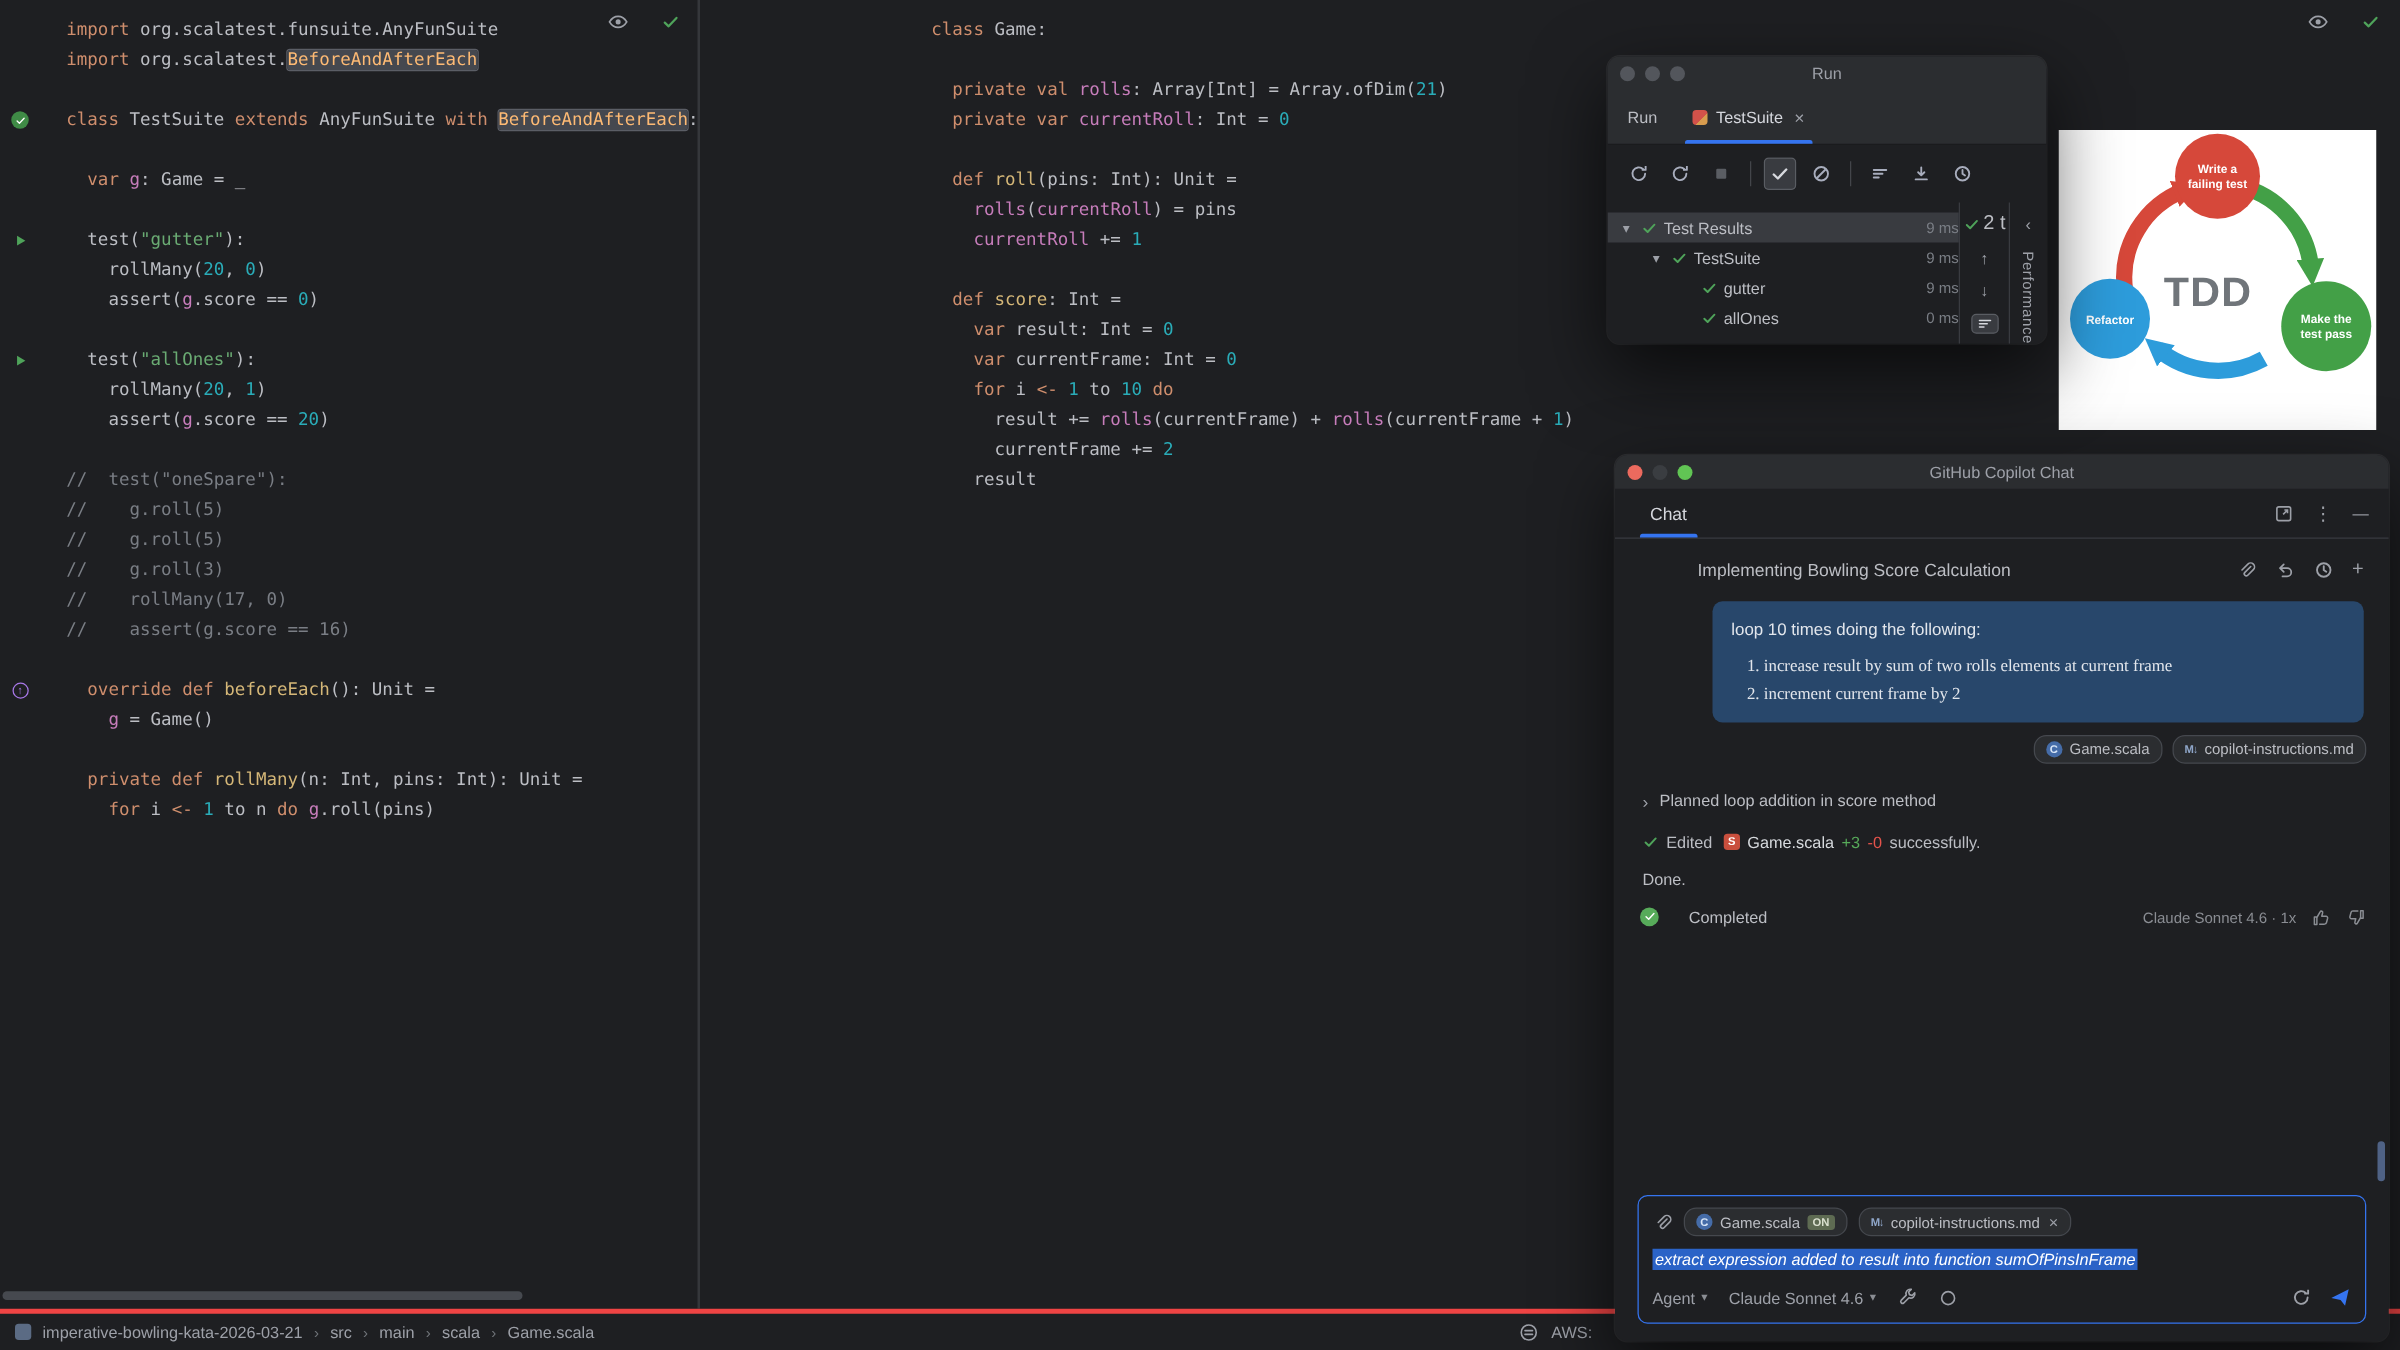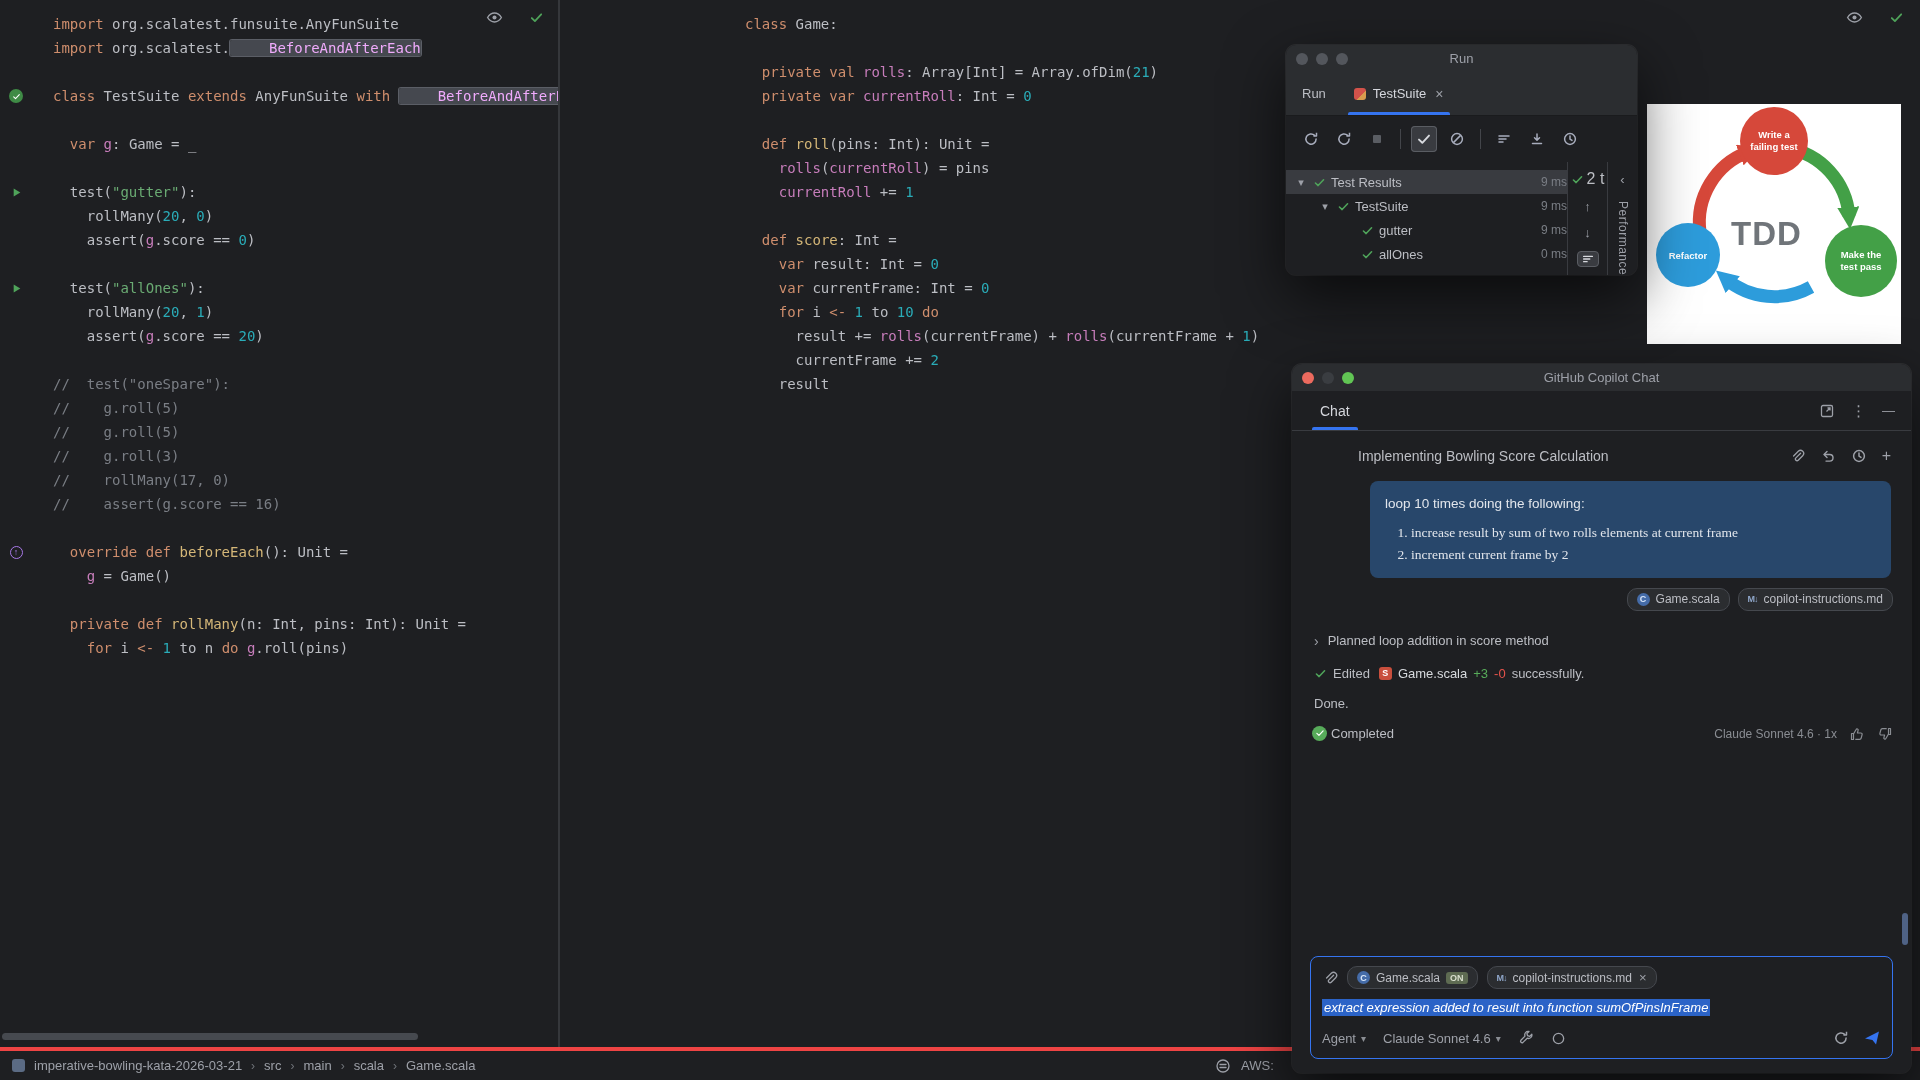--- a/index.html
+++ b/index.html
@@ -8,21 +8,21 @@
 
   
   .editor-left { position:absolute; left:0; top:0; width:560px; height:1047px; border-right:2px solid #35373b; overflow:hidden; }
   .editor-game { position:absolute; left:562px; top:0; width:1358px; height:1047px; overflow:hidden; }
   .code { position:absolute; top:12px; font-family:"DejaVu Sans Mono",monospace; font-size:14px; line-height:24px; white-space:pre; }
   .editor-left .code { left:53px; }
   .editor-game .code { left:183px; }
   .code-line { height:24px; }
   .t-kw{color:#cf8e6d} .t-p{color:#bcbec4} .t-str{color:#6aab73} .t-num{color:#2aacb8}
   .t-cmt{color:#7a7e85} .t-fld{color:#c77dbb} .t-fn{color:#d5b778}
-  .t-hl{background:#45484f; box-shadow:0 0 0 1px #5b5e66; border-radius:2px; color:#f0abfc;padding-left:39px;}
+  .t-hl{background:#45484f; box-shadow:0 0 0 1px #5b5e66; border-radius:2px; color:#fdba74;}
   .gutter-icon { position:absolute; left:8px; width:16px; height:16px; display:flex; align-items:center; justify-content:center; }
   .g-pass { width:14px; height:14px; border-radius:50%; background:#3f8b46; color:#fff; display:flex; align-items:center; justify-content:center; }
   .g-run { color:#4fa35a; display:flex; }
   .g-ovr { width:13px; height:13px; border-radius:50%; border:1.5px solid #a878e8; color:#a878e8; font-size:9px; line-height:10px; display:flex; align-items:center; justify-content:center; }
   .inspect { position:absolute; top:9px; display:flex; gap:26px; align-items:center; }
   .editor-left .inspect { right:14px; }
   .editor-game .inspect { right:16px; }
   .eye { color:#9da0a8; display:flex; }
   .ok-check { color:#4fa35a; display:flex; }
   .hscroll { position:absolute; left:2px; bottom:7px; width:416px; height:7px; background:#4e5157; border-radius:4px; opacity:.85; }
@@ -97,21 +97,21 @@
   .chip-badge { background:#5e6b52; color:#d9dfce; border-radius:3px; font-size:9px; padding:1px 4px; font-weight:bold; }
   .chip-close { color:#9da0a8; font-size:13px; margin-left:1px; }
   .step-row { display:flex; align-items:center; gap:9px; margin-top:22px; color:#bcbec4; font-size:13px; padding-left:4px; }
   .step-chevron { color:#9da0a8; font-size:14px; }
   .edit-row { display:flex; align-items:center; gap:6px; margin-top:17px; font-size:13px; padding-left:4px; }
   .edit-check { color:#4fa35a; display:flex; }
   .ic-scala { width:13px; height:13px; border-radius:3px; background:#c94f3d; color:#fff; font-size:9px; font-weight:bold; display:inline-flex; align-items:center; justify-content:center; margin-left:3px; }
   .edit-file { color:#d7dade; }
   .diff-add { color:#57ab5a; } .diff-del { color:#e5534b; }
   .done-row { margin-top:15px; font-size:13px; color:#bcbec4; padding-left:4px; }
-  .completed-row { display:flex; align-items:flex-start; gap:4px; margin-top:15px; font-size:13px; padding-left:2px; }
+  .completed-row { display:flex; align-items:flex-start; gap:24px; margin-top:15px; font-size:13px; padding-left:2px; }
   .done-circle { width:15px; height:15px; border-radius:50%; background:#57ab5a; color:#fff; display:flex; align-items:center; justify-content:center; }
   .meta { margin-left:auto; color:#8a8d93; font-size:12px; display:flex; gap:12px; align-items:center; }
   .thumb { color:#8a8d93; display:flex; }
   .cop-thumb { position:absolute; top:549px; right:3px; width:6px; height:32px; background:#4f6285; border-radius:3px; }
   .cop-input { margin-top:auto; margin-bottom:14px; border:1px solid #3574f0; border-radius:8px; padding:9px 11px 11px; }
   .in-chips { display:flex; align-items:center; gap:9px; }
   .clip { color:#9da0a8; display:flex; }
   .in-text { margin-top:10px; font-size:13px; line-height:18px; }
   .sel { background:#2b63c7; color:#ffffff; padding:1px 2px;font-style:italic; }
   .in-controls { display:flex; align-items:center; gap:17px; margin-top:12px; color:#9da0a8; font-size:13px; }

